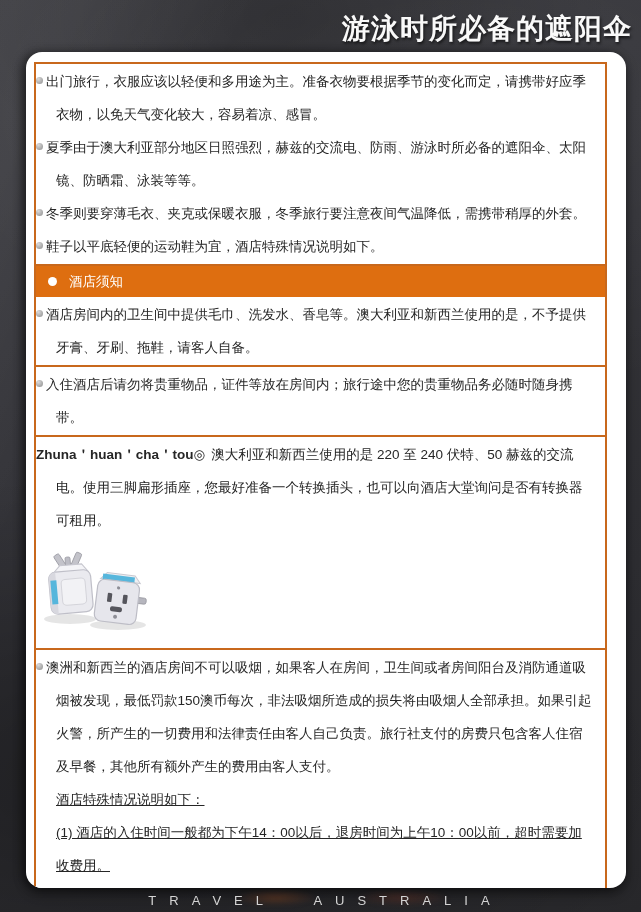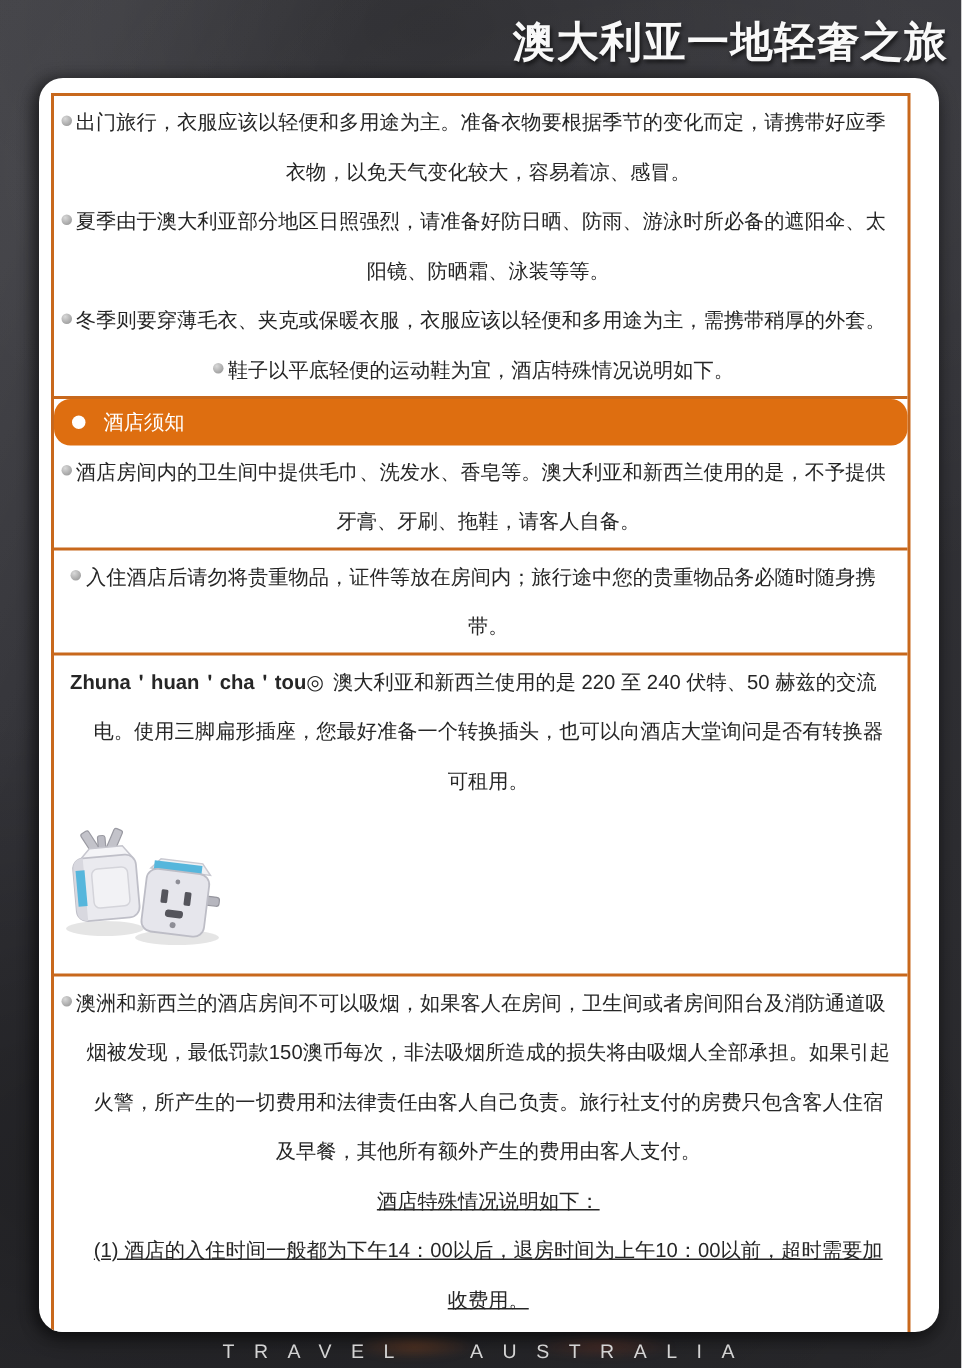--- a/index.html
+++ b/index.html
@@ -34,35 +34,35 @@
     background:#ffffff;border-radius:16px;overflow:hidden;
     box-shadow:-4px 0 10px rgba(0,0,0,0.40), 0 5px 12px rgba(0,0,0,0.45);
   }
   .tbl{
     margin:10px 19px 0 8px;
     border:2px solid var(--bord);
     background:#fff;
   }
   .row{border-bottom:2px solid var(--bord);padding:1px 10px 1px 0;}
   .row:last-child{border-bottom:none;}
-  p{margin:0;font-size:13.5px;line-height:33px;color:var(--ink);text-align:center;}
+  p{margin:0;font-size:13.5px;line-height:33px;color:var(--ink);}
   
   .li{padding-left:20px;text-indent:-20px;}
   .dot{
     display:inline-block;width:7px;height:7px;border-radius:50%;
     background:radial-gradient(circle at 35% 30%, #d9d9d9, #8d8d8d);
     margin-right:3px;vertical-align:2px;
   }
   .lead{font-weight:normal;}
   .lead .leadtxt{margin-right:6px;font-weight:bold;}
   .sub{padding-left:20px;text-decoration:underline;}
   .header-row{
     background:var(--acc);height:31px;padding:0 10px 0 12px;
     display:flex;align-items:center;gap:12px;
-    color:#ffffff;font-size:13.5px;border-bottom:none;border-radius:11px;
+    color:#ffffff;font-size:13.5px;border-bottom:none;
   }
   .hdot{width:9px;height:9px;border-radius:50%;background:#ffffff;flex:0 0 auto;}
   .header-row .hlabel{line-height:31px;}
   .adapter-fig{margin:6px 0 8px 2px;width:118px;height:92px;}
   .footer{
     position:absolute;left:0;top:889px;width:639px;height:23px;
     text-align:center;color:#d4d4d4;font-size:13px;line-height:23px;
     letter-spacing:13px;word-spacing:22px;padding-left:12px;
   }
   .footer-glow{
@@ -71,29 +71,29 @@
       radial-gradient(60px 12px at 35% 50%, rgba(190,85,25,0.28), transparent 70%),
       radial-gradient(70px 12px at 70% 50%, rgba(170,60,30,0.22), transparent 70%);
     filter:blur(2px);
   }
 </style>
 </head>
 <body>
 
 <div class="page">
 
-  <div class="page-title">澳大利亚一地轻奢之旅</div>
+  <div class="page-title">游泳时所必备的遮阳伞</div>
 
   <div class="card">
     <div class="tbl">
 
       <section class="row">
         <p class="li"><span class="dot"></span><span>出门旅行，衣服应该以轻便和多用途为主。准备衣物要根据季节的变化而定，请携带好应季衣物，以免天气变化较大，容易着凉、感冒。</span></p>
-        <p class="li"><span class="dot"></span><span>夏季由于澳大利亚部分地区日照强烈，请准备好防日晒、防雨、游泳时所必备的遮阳伞、太阳镜、防晒霜、泳装等等。</span></p>
-        <p class="li"><span class="dot"></span><span>冬季则要穿薄毛衣、夹克或保暖衣服，衣服应该以轻便和多用途为主，需携带稍厚的外套。</span></p>
+        <p class="li"><span class="dot"></span><span>夏季由于澳大利亚部分地区日照强烈，赫兹的交流电、防雨、游泳时所必备的遮阳伞、太阳镜、防晒霜、泳装等等。</span></p>
+        <p class="li"><span class="dot"></span><span>冬季则要穿薄毛衣、夹克或保暖衣服，冬季旅行要注意夜间气温降低，需携带稍厚的外套。</span></p>
         <p class="li"><span class="dot"></span><span>鞋子以平底轻便的运动鞋为宜，酒店特殊情况说明如下。</span></p>
       </section>
 
       <div class="row header-row">
         <span class="hdot"></span>
         <span class="hlabel">酒店须知</span>
       </div>
 
       <section class="row">
         <p class="li"><span class="dot"></span><span>酒店房间内的卫生间中提供毛巾、洗发水、香皂等。澳大利亚和新西兰使用的是，不予提供牙膏、牙刷、拖鞋，请客人自备。</span></p>

